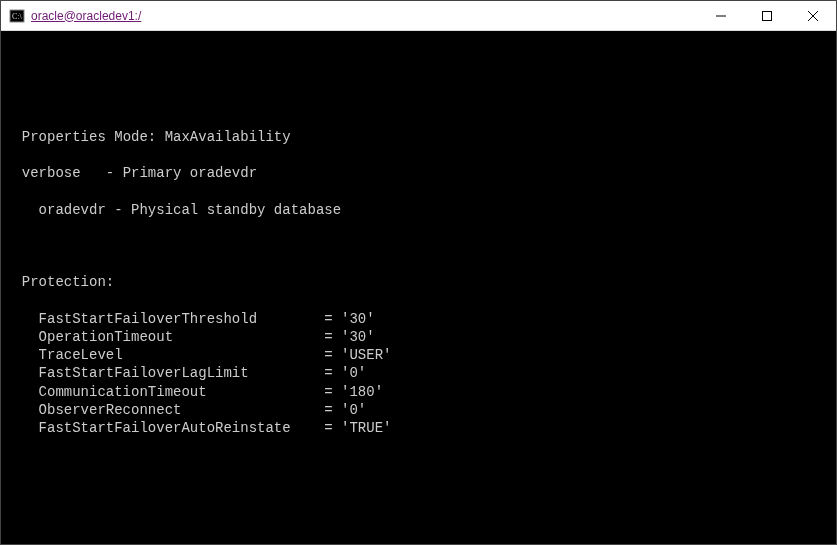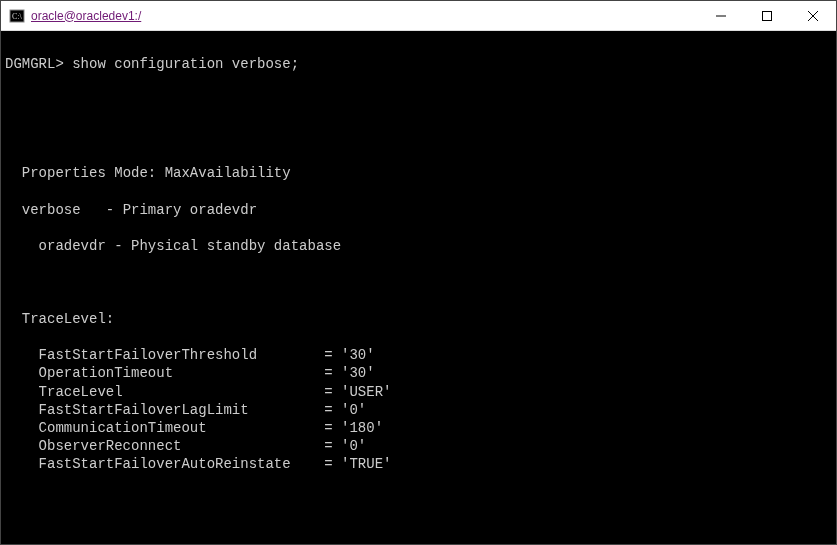--- a/index.html
+++ b/index.html
@@ -102,28 +102,27 @@
       <div class="window-control close-btn">
         <svg viewBox="0 0 10 10">
             <line x1="0" y1="0" x2="10" y2="10" stroke="#000" stroke-width="1"></line>
             <line x1="10" y1="0" x2="0" y2="10" stroke="#000" stroke-width="1"></line>
           </svg>
       </div>
     </div>
   </div>
 
   <div class="terminal">
-<div class="line"><span>DGMGRL&gt;</span> <span>show configuration verbose;</span></div>
 <div class="line"> </div>
 <div class="line"> </div>
 <div class="line">  <span>Properties Mode:</span> <span>MaxAvailability</span></div>
 <div class="line">  <span>verbose</span>   - <span>Primary oradevdr</span></div>
 <div class="line">    <span>oradevdr</span> - <span>Physical standby database</span></div>
 <div class="line"> </div>
-<div class="line">  <span>TraceLevel:</span></div>
+<div class="line">  <span>Protection:</span></div>
 <div id="props-container"><div class="line">    FastStartFailoverThreshold        = '30'</div><div class="line">    OperationTimeout                  = '30'</div><div class="line">    TraceLevel                        = 'USER'</div><div class="line">    FastStartFailoverLagLimit         = '0'</div><div class="line">    CommunicationTimeout              = '180'</div><div class="line">    ObserverReconnect                 = '0'</div><div class="line">    FastStartFailoverAutoReinstate    = 'TRUE'</div></div>
 
 
 
 
 
 
 
   </div>
 </div>

